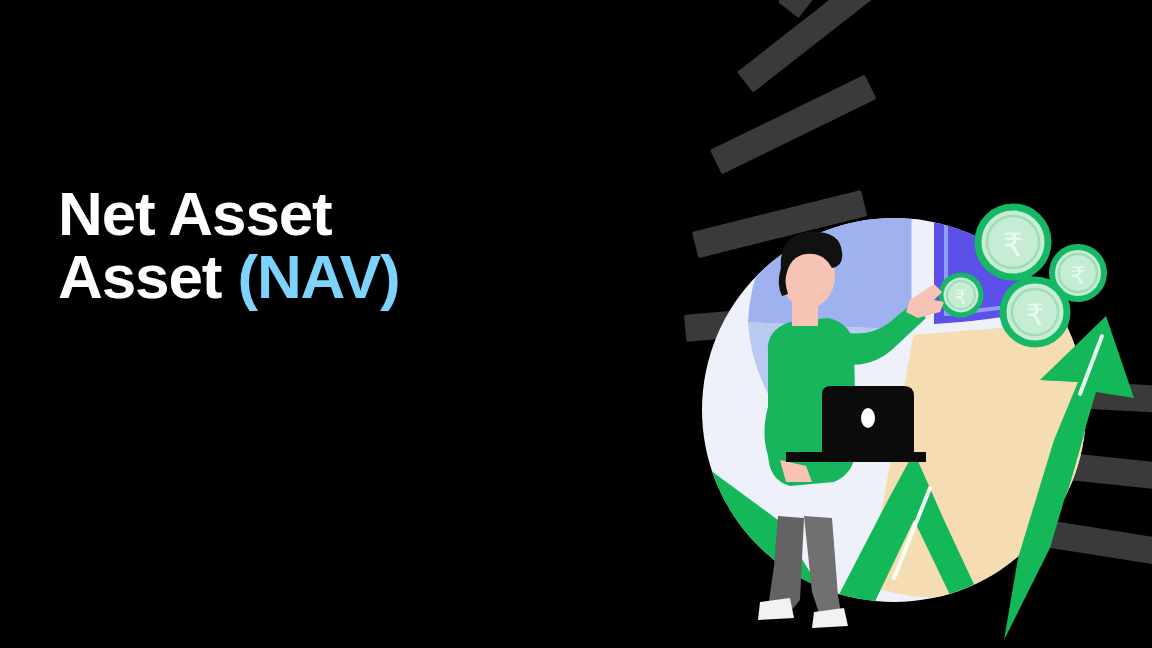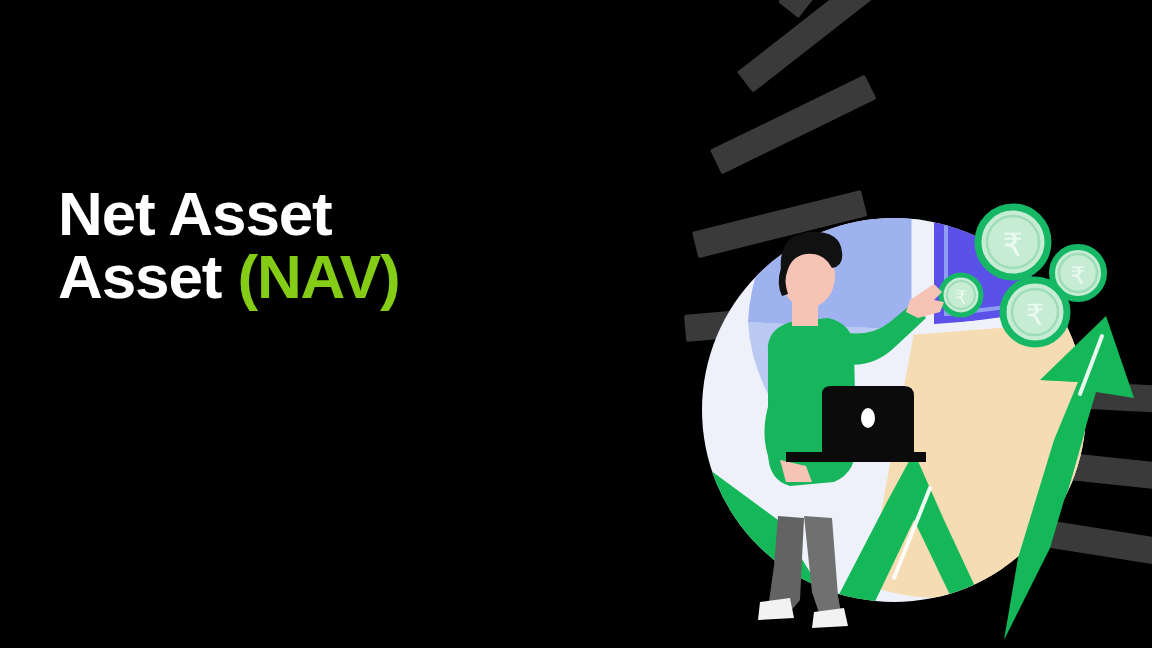--- a/index.html
+++ b/index.html
@@ -23,21 +23,21 @@
     left:58px; top:182px;
     width:640px;
     line-height:1.02;
     letter-spacing:-0.018em;
     font-weight:700;
     font-size:62px;
     font-family:"Liberation Sans", sans-serif;
   }
   .ln { display:block; white-space:nowrap; }
   .w { color:#ffffff; }
-  .g { color:#84cc16; }
+  .g { color:#7dd3fc; }
 
   
   #illustration {
     position:absolute;
     right:0; top:0;
     width:470px; height:648px;
   }
   #illustration svg { display:block; width:470px; height:648px; }
 </style>
 </head>

